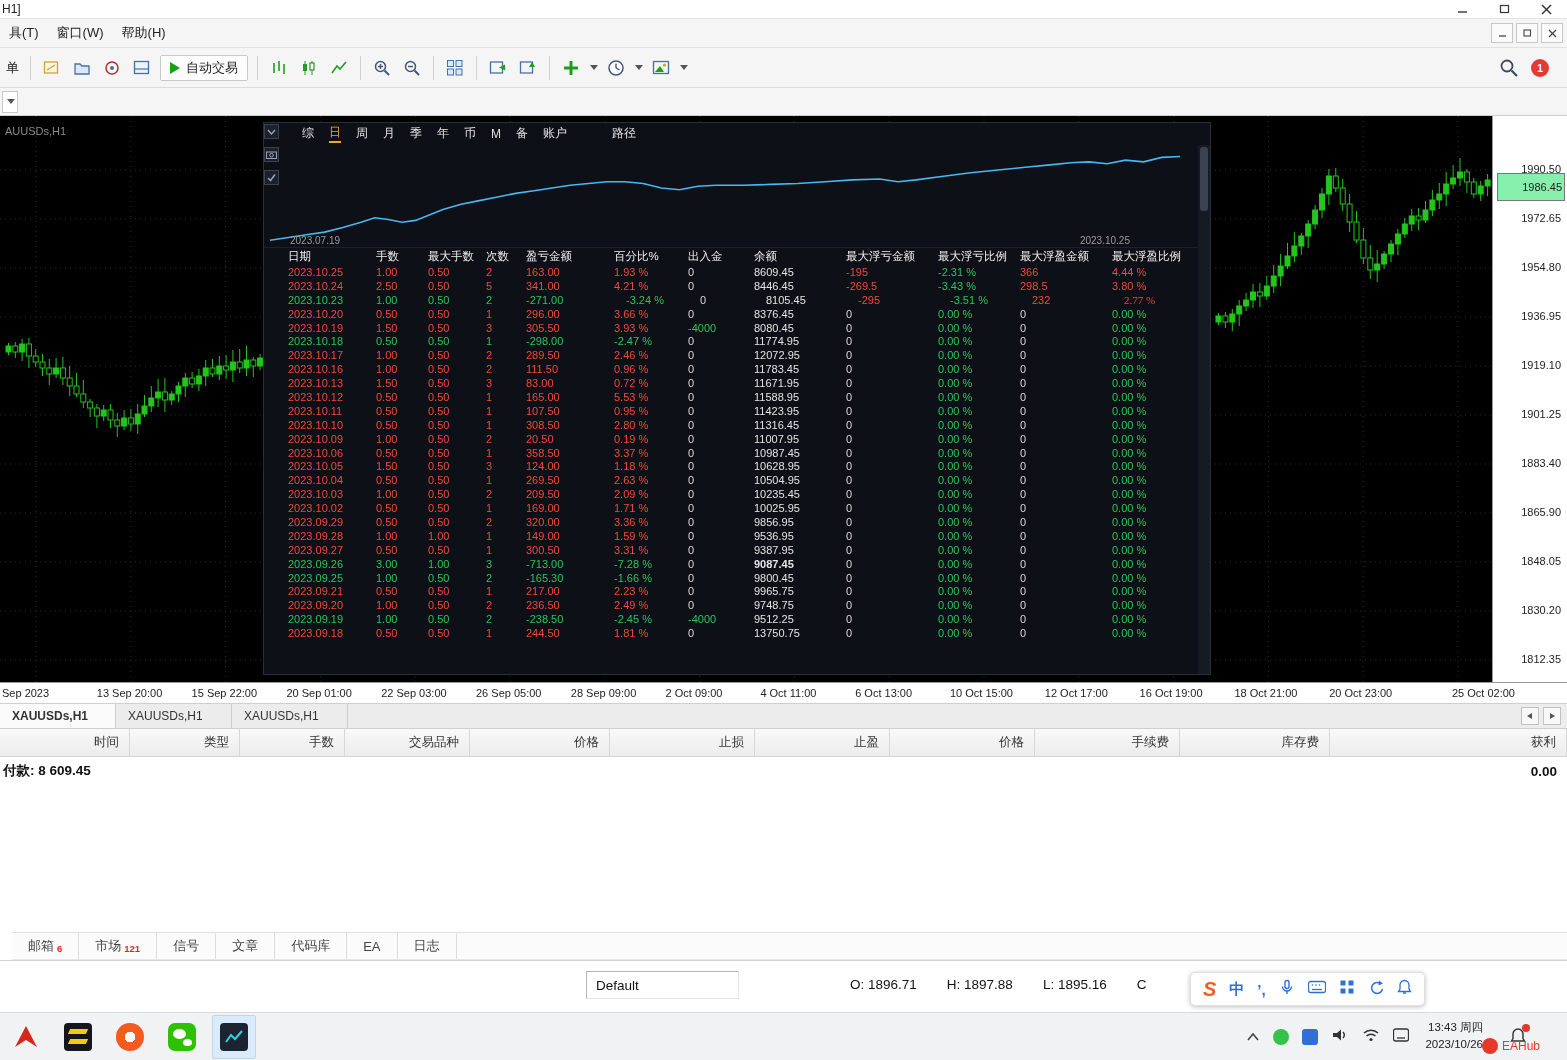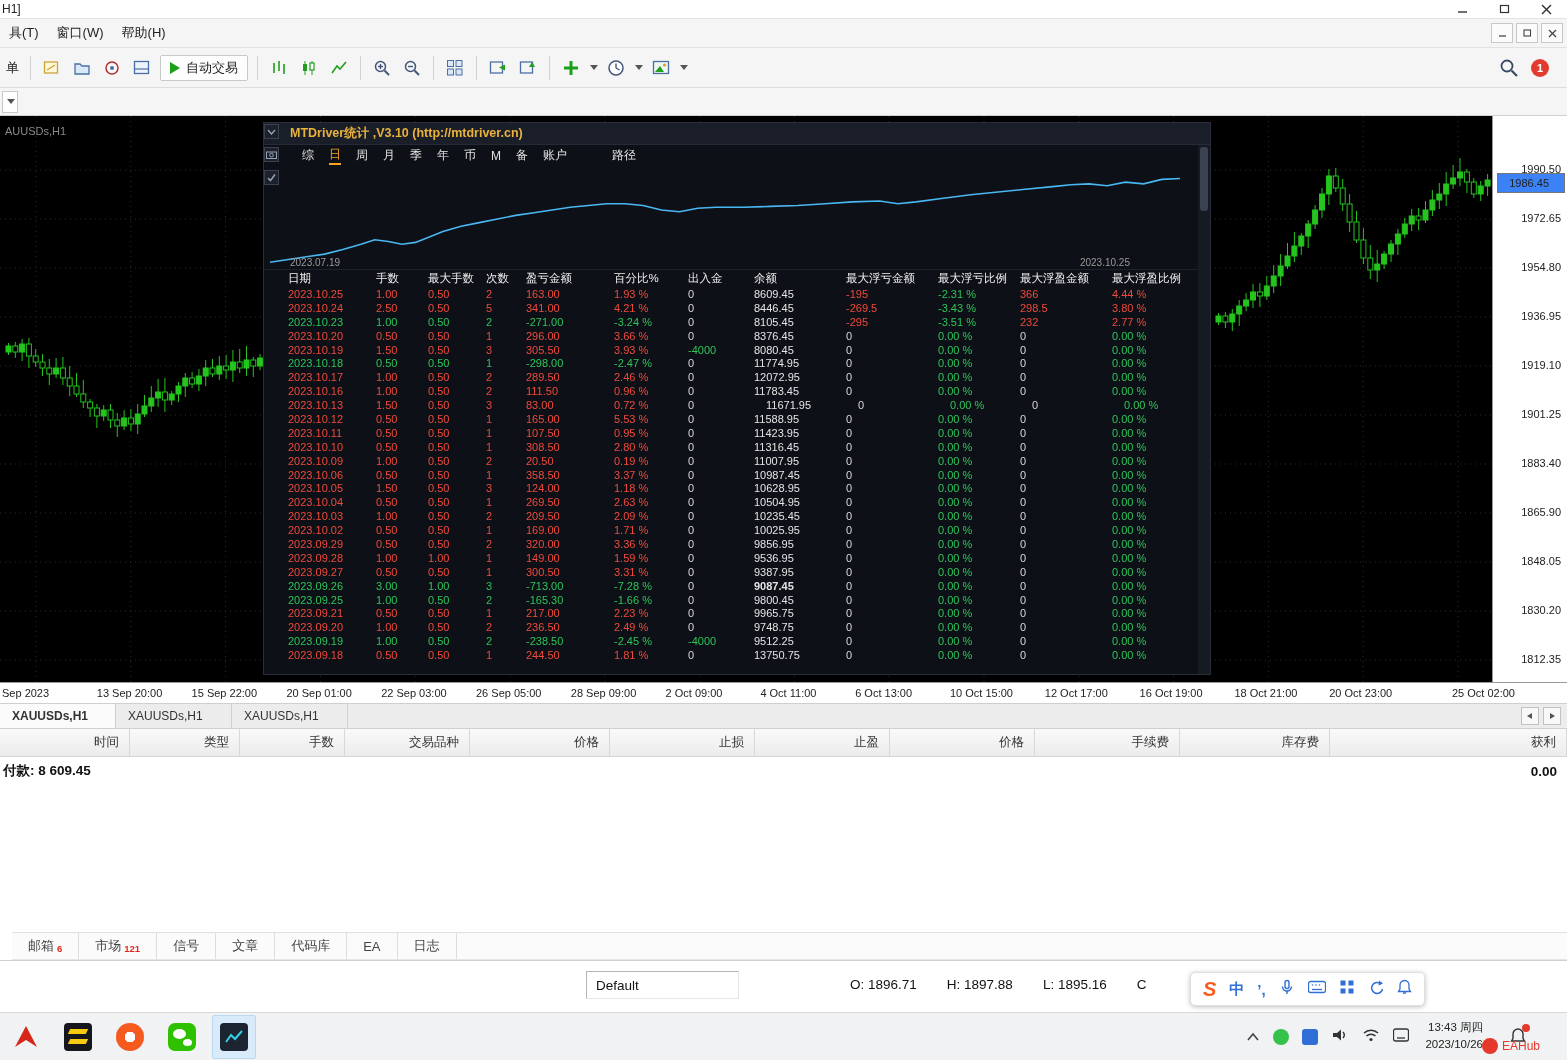--- a/index.html
+++ b/index.html
@@ -45,22 +45,22 @@
   .tf { min-width:34px; height:22px; display:flex; align-items:center; justify-content:center;
     font-size:12px; font-weight:bold; color:#333; border:1px solid transparent; }
   .tf.active { background:#e4e4e4; border:1px solid #adadad; box-shadow:inset 1px 1px 2px rgba(0,0,0,.2); }
 
   
   .chart-area { position:absolute; top:116px; left:0; width:1492px; height:566px; background:#000; }
   .symbol-label { position:absolute; top:9px; left:5px; font-size:11px; color:#8a8a8a; }
   .price-scale { position:absolute; top:116px; left:1492px; width:75px; height:566px; background:#ffffff;
     border-left:1px solid #9a9a9a; font-size:11px; color:#222; }
   .ps-label { position:absolute; right:6px; }
-  .cur-price { position:absolute; right:2px; width:68px; height:20px; border:1px solid #777; background:#3b82f6;
-    display:flex; align-items:center; justify-content:flex-end; padding-right:15px; font-size:11px; }
+  .cur-price { position:absolute; right:2px; width:68px; height:28px; border:1px solid #777; background:#86efac;
+    display:flex; align-items:center; justify-content:flex-end; padding-right:2px; font-size:11px; }
   .time-axis { position:absolute; top:682px; left:0; width:1567px; height:21px; background:#fff;
     border-top:1px solid #9a9a9a; font-size:11px; color:#222; }
   .ta-label { position:absolute; top:4px; white-space:nowrap; }
 
   
   .stats-panel { position:absolute; top:122px; left:263px; width:948px; height:553px; background:#0d1016;
     border:1px solid #2a2e3a; color:#d8d8d8; overflow:hidden; }
   .panel-title { height:22px; background:#1a1e28; border-bottom:1px solid #262b38; display:flex;
     align-items:center; padding-left:26px; font-size:12.5px; font-weight:bold; color:#e9b23c; }
   .panel-tabs { height:21px; display:flex; align-items:center; gap:15px; padding-left:38px;
@@ -561,21 +561,20 @@
       </svg>
     </div>
   <div class="side-icon">
       <svg width="9" height="9">
         <polyline points="1,5 3.5,7.5 8,1.5" fill="none" stroke="#9aa3b5" stroke-width="1.5"></polyline>
       </svg>
     </div>
 </div>
 
 <div class="stats-panel">
-  <div class="panel-title">MTDriver统计 ,V3.10 (http://mtdriver.cn)</div>
   <div class="panel-tabs" id="panel-tabs">
       <span class="ptab">综</span>
       <span class="ptab active">日</span>
       <span class="ptab">周</span>
       <span class="ptab">月</span>
       <span class="ptab">季</span>
       <span class="ptab">年</span>
       <span class="ptab">币</span>
       <span class="ptab">M</span>
       <span class="ptab">备</span>
@@ -631,27 +630,27 @@
         <span class="pt-cell" style="width: 82px; color: rgb(46, 196, 90);">-3.43 %</span>
         <span class="pt-cell" style="width: 92px; color: rgb(240, 74, 60);">298.5</span>
         <span class="pt-cell" style="width: 80px; color: rgb(240, 74, 60);">3.80 %</span>
       </div>
       <div class="pt-row">
         <span class="pt-cell" style="width: 88px; color: rgb(46, 196, 90);">2023.10.23</span>
         <span class="pt-cell" style="width: 52px; color: rgb(46, 196, 90);">1.00</span>
         <span class="pt-cell" style="width: 58px; color: rgb(46, 196, 90);">0.50</span>
         <span class="pt-cell" style="width: 40px; color: rgb(46, 196, 90);">2</span>
         <span class="pt-cell" style="width: 88px; color: rgb(46, 196, 90);">-271.00</span>
-        <span class="pt-cell" style="width: 74px; color: rgb(46, 196, 90);">-3.24 %</span>
+        <span class="pt-cell" style="width: 74px; color: rgb(46, 196, 90); margin-left: 12px;">-3.24 %</span>
         <span class="pt-cell" style="width: 66px; color: rgb(216, 216, 216);">0</span>
         <span class="pt-cell" style="width: 92px; color: rgb(228, 228, 228);">8105.45</span>
         <span class="pt-cell" style="width: 92px; color: rgb(240, 74, 60);">-295</span>
         <span class="pt-cell" style="width: 82px; color: rgb(46, 196, 90);">-3.51 %</span>
         <span class="pt-cell" style="width: 92px; color: rgb(240, 74, 60);">232</span>
-        <span class="pt-cell" style="width: 80px; color: rgb(240, 74, 60);">2.77 %</span>
+        <span class="pt-cell" style="width: 80px; color: rgb(240, 74, 60); font-family: Liberation Serif, serif;">2.77 %</span>
       </div>
       <div class="pt-row">
         <span class="pt-cell" style="width: 88px; color: rgb(240, 74, 60);">2023.10.20</span>
         <span class="pt-cell" style="width: 52px; color: rgb(240, 74, 60);">0.50</span>
         <span class="pt-cell" style="width: 58px; color: rgb(240, 74, 60);">0.50</span>
         <span class="pt-cell" style="width: 40px; color: rgb(240, 74, 60);">1</span>
         <span class="pt-cell" style="width: 88px; color: rgb(240, 74, 60);">296.00</span>
         <span class="pt-cell" style="width: 74px; color: rgb(240, 74, 60);">3.66 %</span>
         <span class="pt-cell" style="width: 66px; color: rgb(216, 216, 216);">0</span>
         <span class="pt-cell" style="width: 92px; color: rgb(228, 228, 228);">8376.45</span>
@@ -717,21 +716,21 @@
         <span class="pt-cell" style="width: 80px; color: rgb(46, 196, 90);">0.00 %</span>
       </div>
       <div class="pt-row">
         <span class="pt-cell" style="width: 88px; color: rgb(240, 74, 60);">2023.10.13</span>
         <span class="pt-cell" style="width: 52px; color: rgb(240, 74, 60);">1.50</span>
         <span class="pt-cell" style="width: 58px; color: rgb(240, 74, 60);">0.50</span>
         <span class="pt-cell" style="width: 40px; color: rgb(240, 74, 60);">3</span>
         <span class="pt-cell" style="width: 88px; color: rgb(240, 74, 60);">83.00</span>
         <span class="pt-cell" style="width: 74px; color: rgb(240, 74, 60);">0.72 %</span>
         <span class="pt-cell" style="width: 66px; color: rgb(216, 216, 216);">0</span>
-        <span class="pt-cell" style="width: 92px; color: rgb(228, 228, 228); margin-left: 12px;">11671.95</span>
+        <span class="pt-cell" style="width: 92px; color: rgb(228, 228, 228);">11671.95</span>
         <span class="pt-cell" style="width: 92px; color: rgb(216, 216, 216);">0</span>
         <span class="pt-cell" style="width: 82px; color: rgb(46, 196, 90);">0.00 %</span>
         <span class="pt-cell" style="width: 92px; color: rgb(216, 216, 216);">0</span>
         <span class="pt-cell" style="width: 80px; color: rgb(46, 196, 90);">0.00 %</span>
       </div>
       <div class="pt-row">
         <span class="pt-cell" style="width: 88px; color: rgb(240, 74, 60);">2023.10.12</span>
         <span class="pt-cell" style="width: 52px; color: rgb(240, 74, 60);">0.50</span>
         <span class="pt-cell" style="width: 58px; color: rgb(240, 74, 60);">0.50</span>
         <span class="pt-cell" style="width: 40px; color: rgb(240, 74, 60);">1</span>

